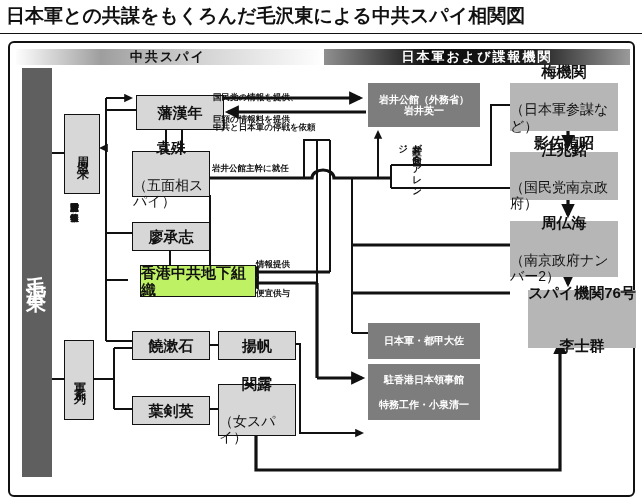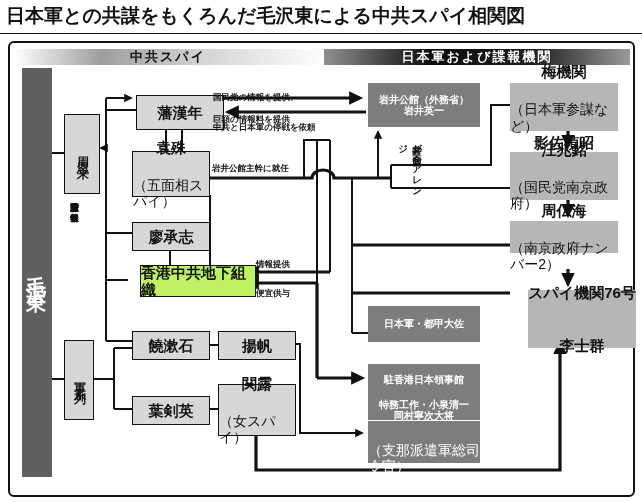--- a/index.html
+++ b/index.html
@@ -152,42 +152,38 @@
   </div>
   <div class="abs node light" style="left:218px;top:384px;width:76px;height:50px;">
     <span class="nm">関露</span>
     <span class="sub">（女スパイ）</span>
   </div>
 
   <div class="abs node dark" style="left:368px;top:83px;width:112px;height:44px;">
     <span class="nm-s">岩井公館（外務省）</span>
     <span class="nm-s">岩井英一</span>
   </div>
-  <div class="abs node dark" style="left:368px;top:306px;width:112px;height:36px;">
+  <div class="abs node dark" style="left:368px;top:323px;width:112px;height:36px;">
     <span class="nm-s">日本軍・都甲大佐</span>
   </div>
   <div class="abs node dark" style="left:368px;top:364px;width:112px;height:56px;gap:14px;">
     <span class="nm-s">駐香港日本領事館</span>
     <span class="nm-s">特務工作・小泉清一</span>
-  </div>
-  <div class="abs node dark" style="left:368px;top:421px;width:112px;height:42px;">
-    <span class="nm-s">岡村寧次大将</span>
-    <span class="sub">（支那派遣軍総司令官）</span>
   </div>
 
   <div class="abs node mid" style="left:510px;top:83px;width:108px;height:48px;">
     <span class="nm">梅機関</span>
     <span class="sub">（日本軍参謀など）</span>
     <span class="nm">影佐禎昭</span>
   </div>
   <div class="abs node mid" style="left:510px;top:152px;width:108px;height:48px;">
     <span class="nm">汪兆銘</span>
     <span class="sub">（国民党南京政府）</span>
   </div>
-  <div class="abs node mid" style="left:510px;top:221px;width:108px;height:32px;">
+  <div class="abs node mid" style="left:510px;top:221px;width:108px;height:56px;">
     <span class="nm">周仏海</span>
     <span class="sub">（南京政府ナンバー2）</span>
   </div>
   <div class="abs node mid" style="left:528px;top:290px;width:108px;height:58px;gap:35px;">
     <span class="nm">スパイ機関76号</span>
     <span class="nm">李士群</span>
   </div>
 
   <div class="abs edge-label" style="left:213px;top:72px;">
     <div>国民党の情報を提供、</div>

